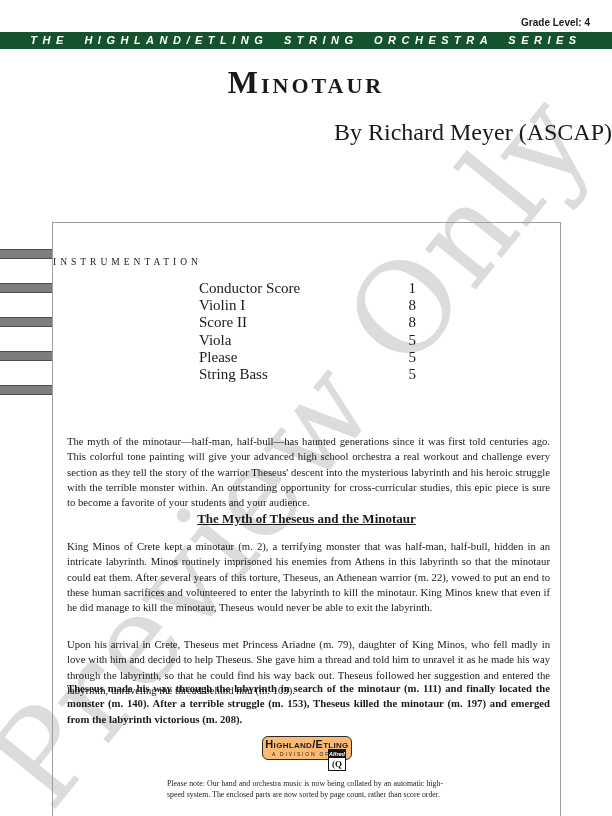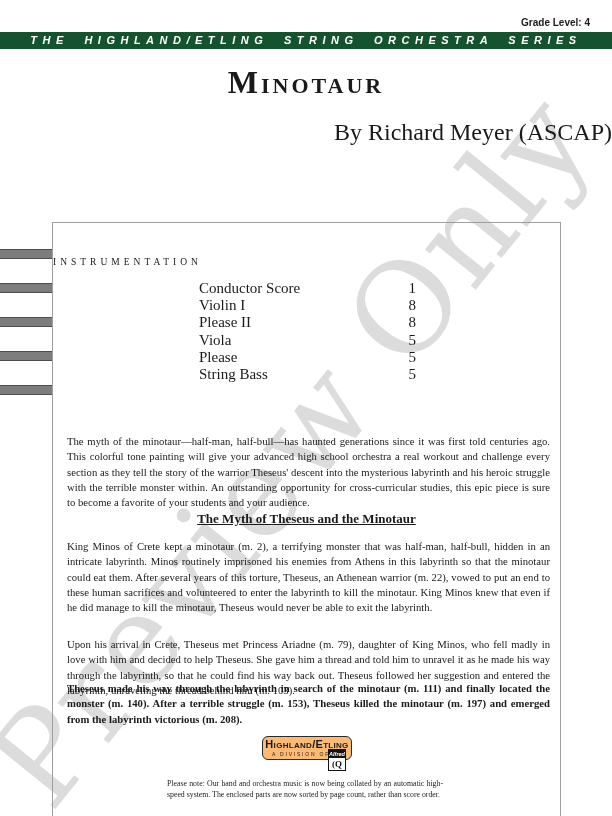--- a/index.html
+++ b/index.html
@@ -127,21 +127,21 @@
       <div class="instr-list">
         <div class="instr-row">
           <span class="instr-name">Conductor Score</span>
           <span class="instr-count">1</span>
         </div>
         <div class="instr-row">
           <span class="instr-name">Violin I</span>
           <span class="instr-count">8</span>
         </div>
         <div class="instr-row">
-          <span class="instr-name">Please II</span>
+          <span class="instr-name">Score II</span>
           <span class="instr-count">8</span>
         </div>
         <div class="instr-row">
           <span class="instr-name">Viola</span>
           <span class="instr-count">5</span>
         </div>
         <div class="instr-row">
           <span class="instr-name">Please</span>
           <span class="instr-count">5</span>
         </div>

